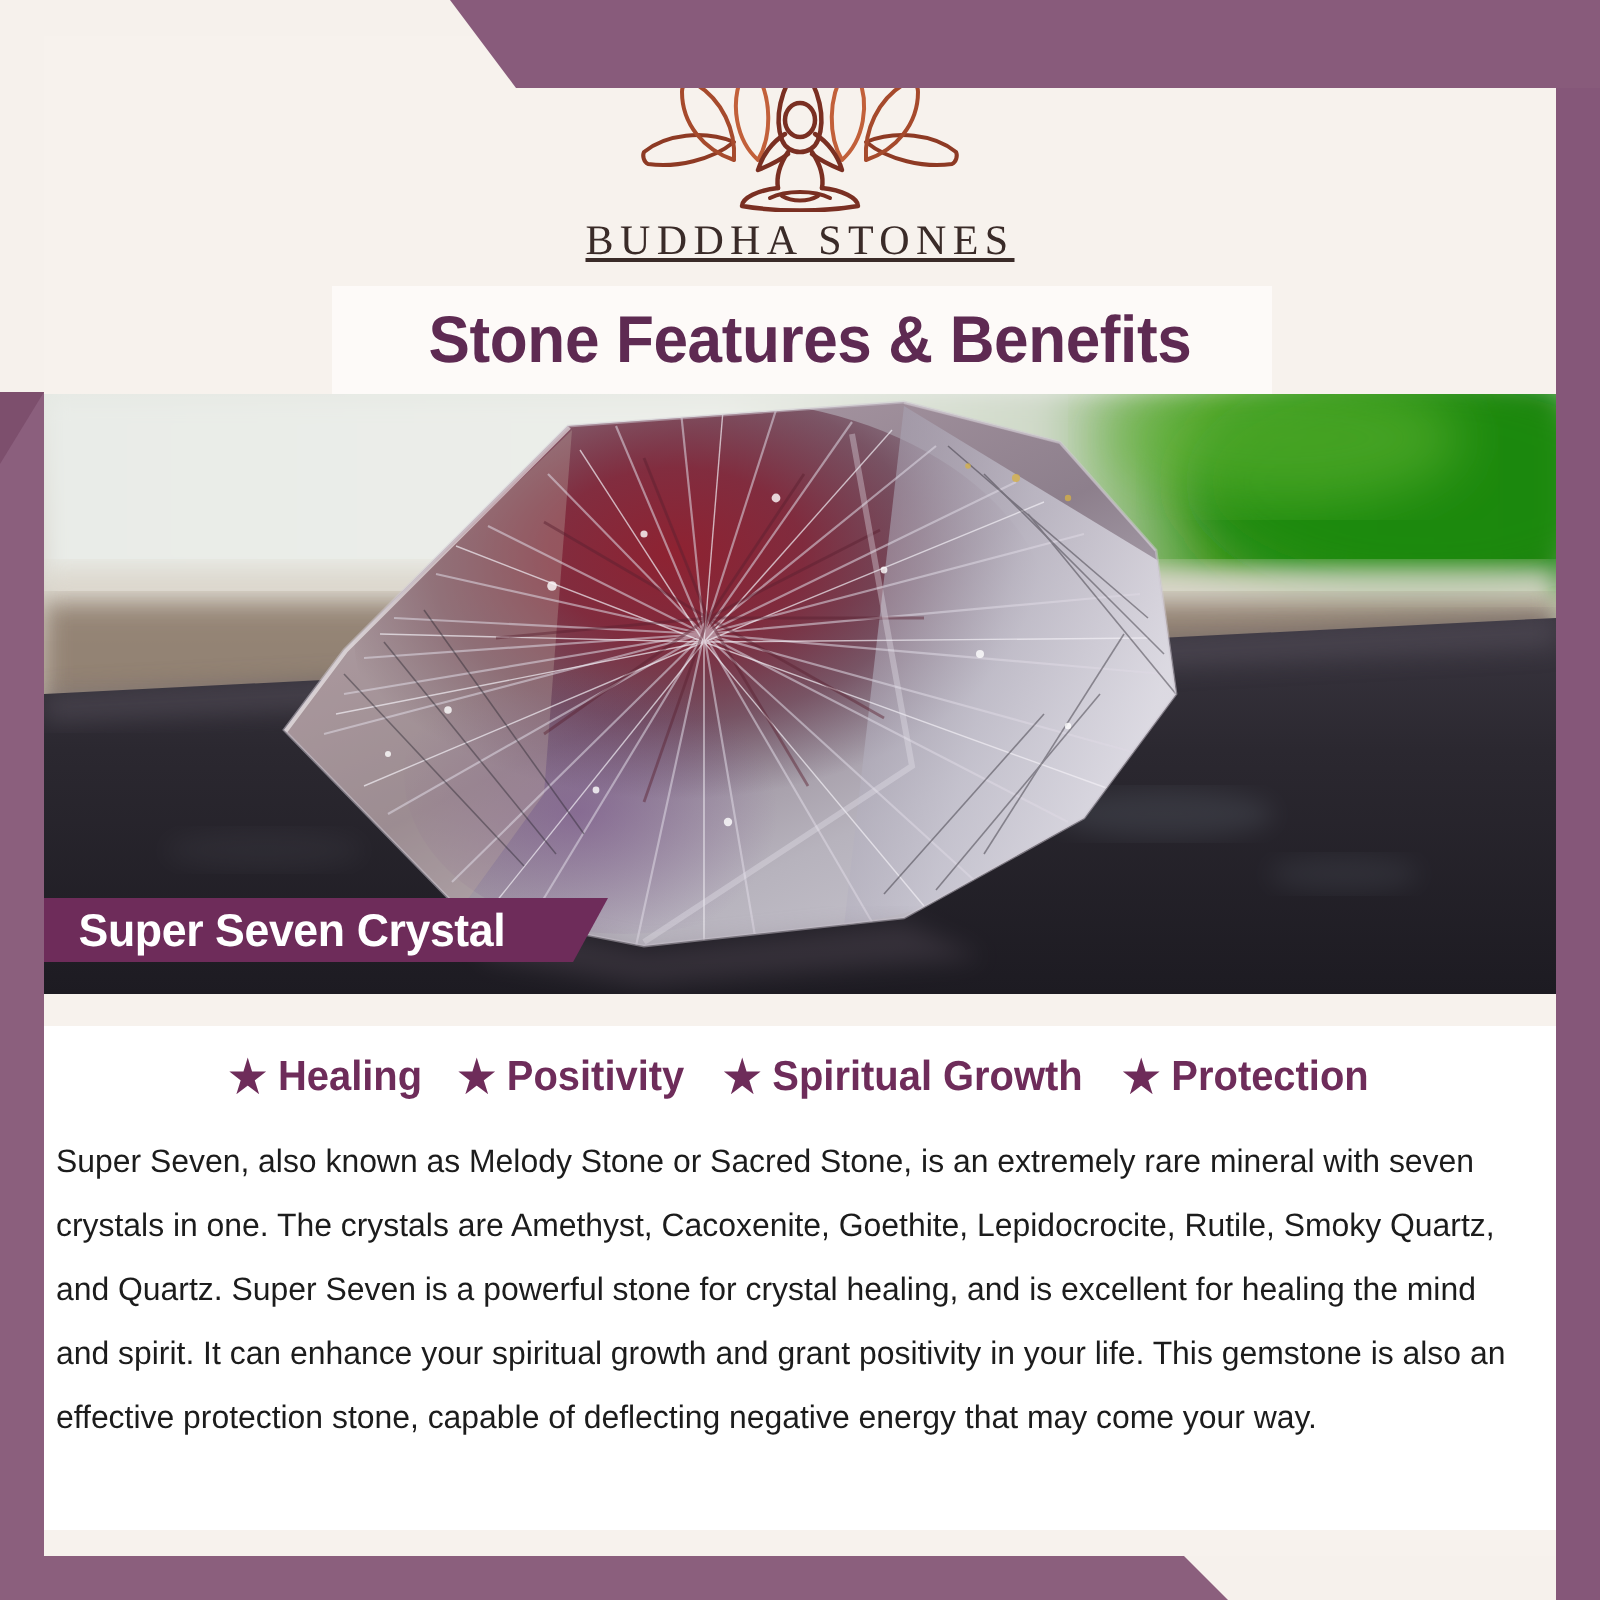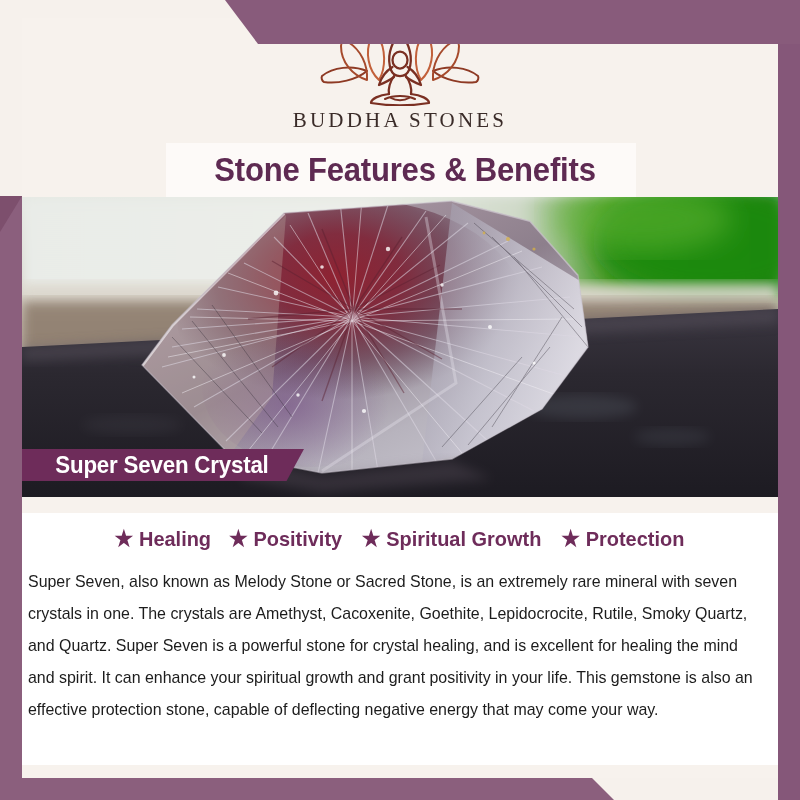--- a/index.html
+++ b/index.html
@@ -55,21 +55,21 @@
   #header{
     position:absolute; left:22px; top:18px; width:756px; height:125px;
     background:#f7f2ed; z-index:3;
     display:flex; flex-direction:column; align-items:center; justify-content:flex-start;
     padding-top:10px;
   }
   #logo-mark{ width:170px; height:78px; display:block; }
   #logo-wordmark{
     font-family:"Liberation Serif", serif;
     font-size:21px; letter-spacing:3.2px; color:#3a2b28;
-    margin-top:2px; font-weight:400;
+    margin-top:2px; font-weight:400;text-decoration:underline;
   }
 
   
   #title-panel{
     position:absolute; left:166px; top:143px; width:470px; height:54px;
     background:#fdfaf8; z-index:4;
   }
   #title-text{
     position:absolute; left:110px; top:144px; width:590px; height:52px;
     z-index:5;
@@ -86,21 +86,21 @@
     overflow:hidden; z-index:2; background:#2a2730;
   }
   #photo svg{ display:block; width:756px; height:300px; }
 
   
   #stone-label{
     position:absolute; left:22px; top:449px; width:282px; height:32px;
     background:#6e2c5a;
     clip-path: polygon(0 0, 282px 0, 258px 44px, 0 44px);
     z-index:8;
-    display:flex; align-items:center;padding-left:16px;
+    display:flex; align-items:center;
   }
   #stone-label-text{
     color:#ffffff; font-weight:700; font-size:23px;
     margin-left:14px; letter-spacing:-0.2px;
     font-family:"Liberation Sans", sans-serif;
     transform:scaleX(0.97);
   }
 
   
   #cream-strip{

